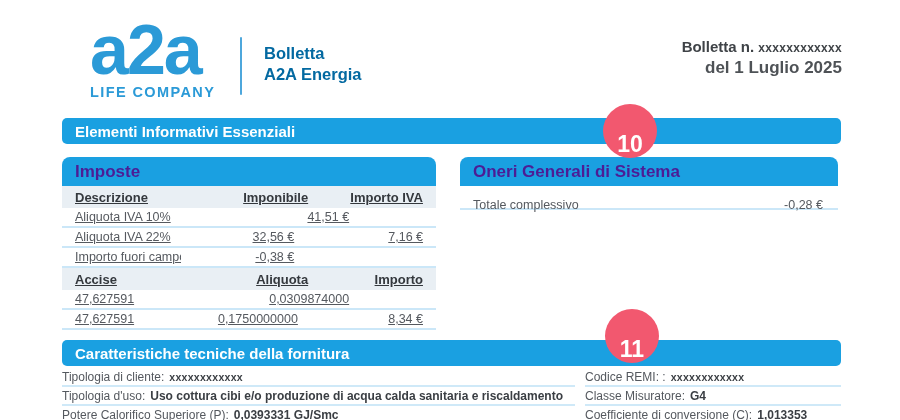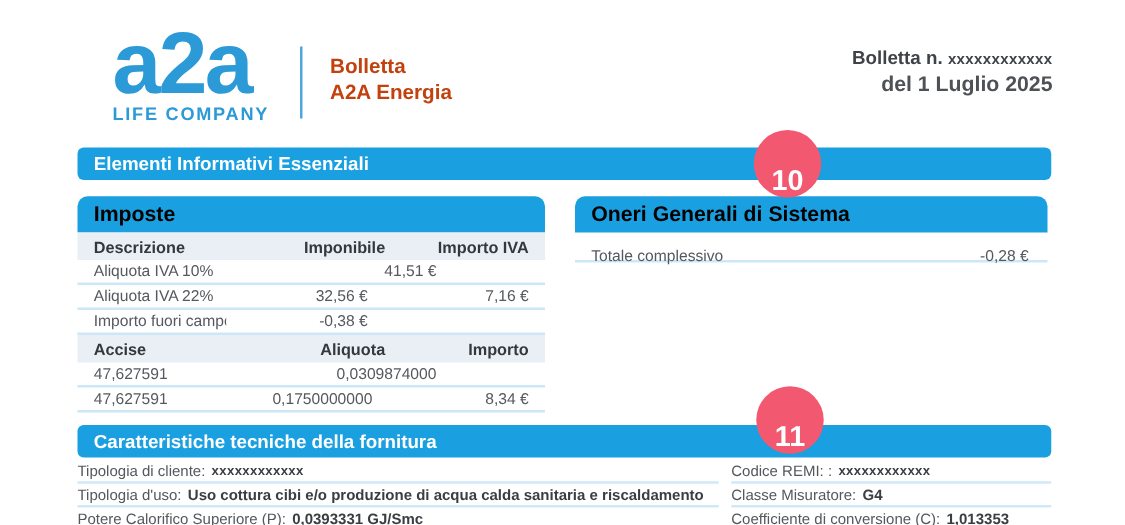--- a/index.html
+++ b/index.html
@@ -5,21 +5,21 @@
   * { margin:0; padding:0; box-sizing:border-box; }
   html,body { background:#ffffff; }
   body { font-family:"Liberation Sans", sans-serif; }
   .canvas { position:relative; width:900px; height:420px; background:#fff; overflow:hidden; }
 
   
   .logo-block { position:absolute; left:90px; top:14px; color:#2B9AD7; }
   .logo-main { font-size:70px; font-weight:700; letter-spacing:-2px; line-height:72px; }
   .logo-sub { font-size:14.5px; font-weight:700; letter-spacing:1.4px; margin-top:-2px; }
   .logo-divider { position:absolute; left:240px; top:37px; width:2px; height:58px; background:#4EA7DC; border-radius:1px; }
-  .doc-type { position:absolute; left:264px; top:43px; color:#c2410c; font-size:16.5px; font-weight:700; line-height:21px; }
+  .doc-type { position:absolute; left:264px; top:43px; color:#0369a1; font-size:16.5px; font-weight:700; line-height:21px; }
   .header-right { position:absolute; right:58px; top:38px; text-align:right; color:#3F4347; }
   .hr-line1 { font-size:15px; font-weight:700; }
   .hr-line2 { font-size:17px; font-weight:700; color:#4E5256; margin-top:3px; }
   .masked { font-size:0.8em; font-weight:700; letter-spacing:0.3px; }
 
   
   .section-bar { position:absolute; left:62px; width:779px; height:26px; background:#1AA0E1;
                  border-radius:5px; color:#fff; font-size:15px; font-weight:700;
                  display:flex; align-items:center; padding-left:13px; }
   .bar-1 { top:118px; }
@@ -27,24 +27,24 @@
   .badge { position:absolute; width:54px; height:54px; border-radius:50%; background:#F2586F;
            color:#fff; font-size:23px; font-weight:700; display:flex; align-items:flex-end;
            justify-content:center; z-index:5; }
   .badge-10 { left:603px; top:104px; }
   .badge-11 { left:605px; top:309px; }
 
   
   .card { position:absolute; }
   .card-imposte { left:62px; top:157px; width:374px; }
   .card-oneri   { left:460px; top:157px; width:378px; }
-  .card-header { height:29px; background:#1AA0E1; border-radius:8px 8px 0 0; color:#000000;
+  .card-header { height:29px; background:#1AA0E1; border-radius:8px 8px 0 0; color:#4c1d95;
                  font-size:17px; font-weight:700; display:flex; align-items:center; padding-left:13px; }
 
-  .trow { display:flex; align-items:center; padding:0 13px; }
+  .trow { display:flex; align-items:center; padding:0 13px;text-decoration:underline; }
   .trow.head { background:#E9EFF4; height:22px; font-size:13px; font-weight:700; color:#34383D; }
   .trow.data { height:20px; font-size:12.5px; color:#55595F; border-bottom:2px solid #CBE7F8;gap:41px; }
   .c1 { width:40%; text-align:left; white-space:nowrap; overflow:hidden; }
   .c2 { width:27%; text-align:right; white-space:nowrap; }
   .c3 { width:33%; text-align:right; white-space:nowrap; }
 
   .oneri-row { height:24px; display:flex; align-items:center; justify-content:space-between;
                padding:16px 15px 0 13px; font-size:12.5px; color:#55595F; border-bottom:2px solid #CBE7F8; }
 
   

